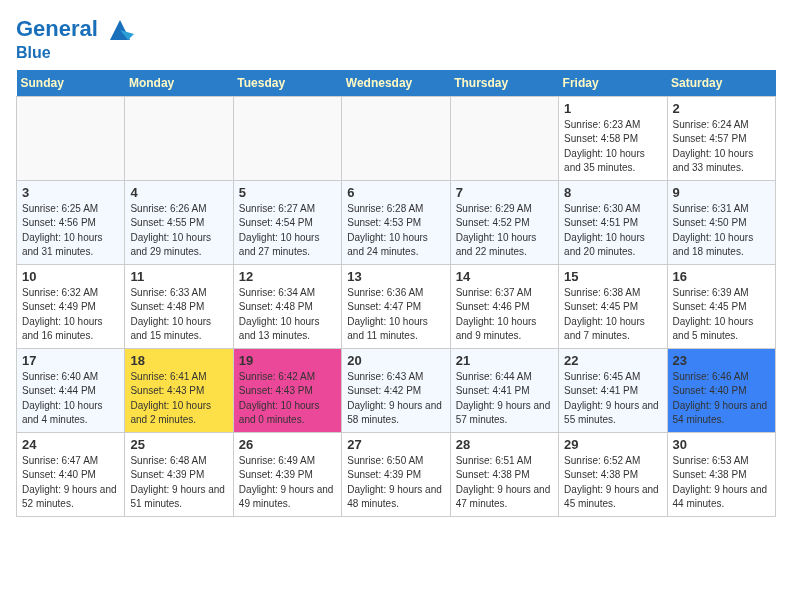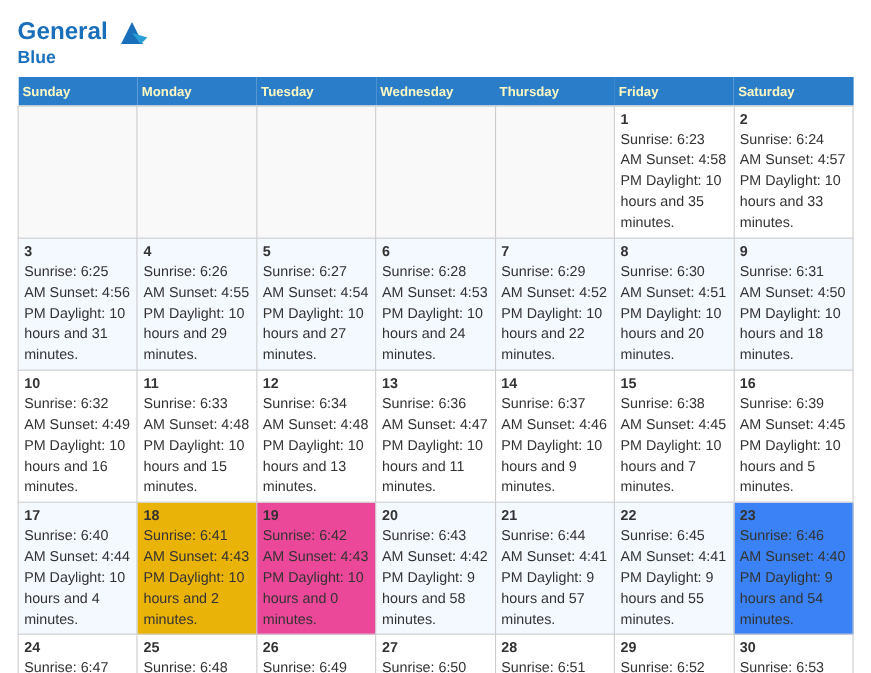--- a/index.html
+++ b/index.html
@@ -71,21 +71,21 @@
       background: #f9f9f9;
     }
     .day-num {
       font-size: 13px;
       font-weight: bold;
       color: #333;
       display: block;
       margin-bottom: 2px;
     }
     .day-info {
-      font-size: 13px;
+      font-size: 10px;
       color: #333;
       line-height: 1.45;
     }
     tr:nth-child(even) td:not(.empty) {
       background: #f4f8ff;
     }
   </style>
 </head>
 <body>
 
@@ -233,21 +233,21 @@
 Daylight: 10 hours and 5 minutes.</div>
         </td>
       </tr>
       <tr>
         <td style="background: rgb(244, 248, 255);">
           <span class="day-num">17</span>
           <div class="day-info">Sunrise: 6:40 AM
 Sunset: 4:44 PM
 Daylight: 10 hours and 4 minutes.</div>
         </td>
-        <td style="background: #eab308;">
+        <td style="background: #fde047;">
           <span class="day-num">18</span>
           <div class="day-info">Sunrise: 6:41 AM
 Sunset: 4:43 PM
 Daylight: 10 hours and 2 minutes.</div>
         </td>
         <td style="background: #ec4899;">
           <span class="day-num">19</span>
           <div class="day-info">Sunrise: 6:42 AM
 Sunset: 4:43 PM
 Daylight: 10 hours and 0 minutes.</div>

